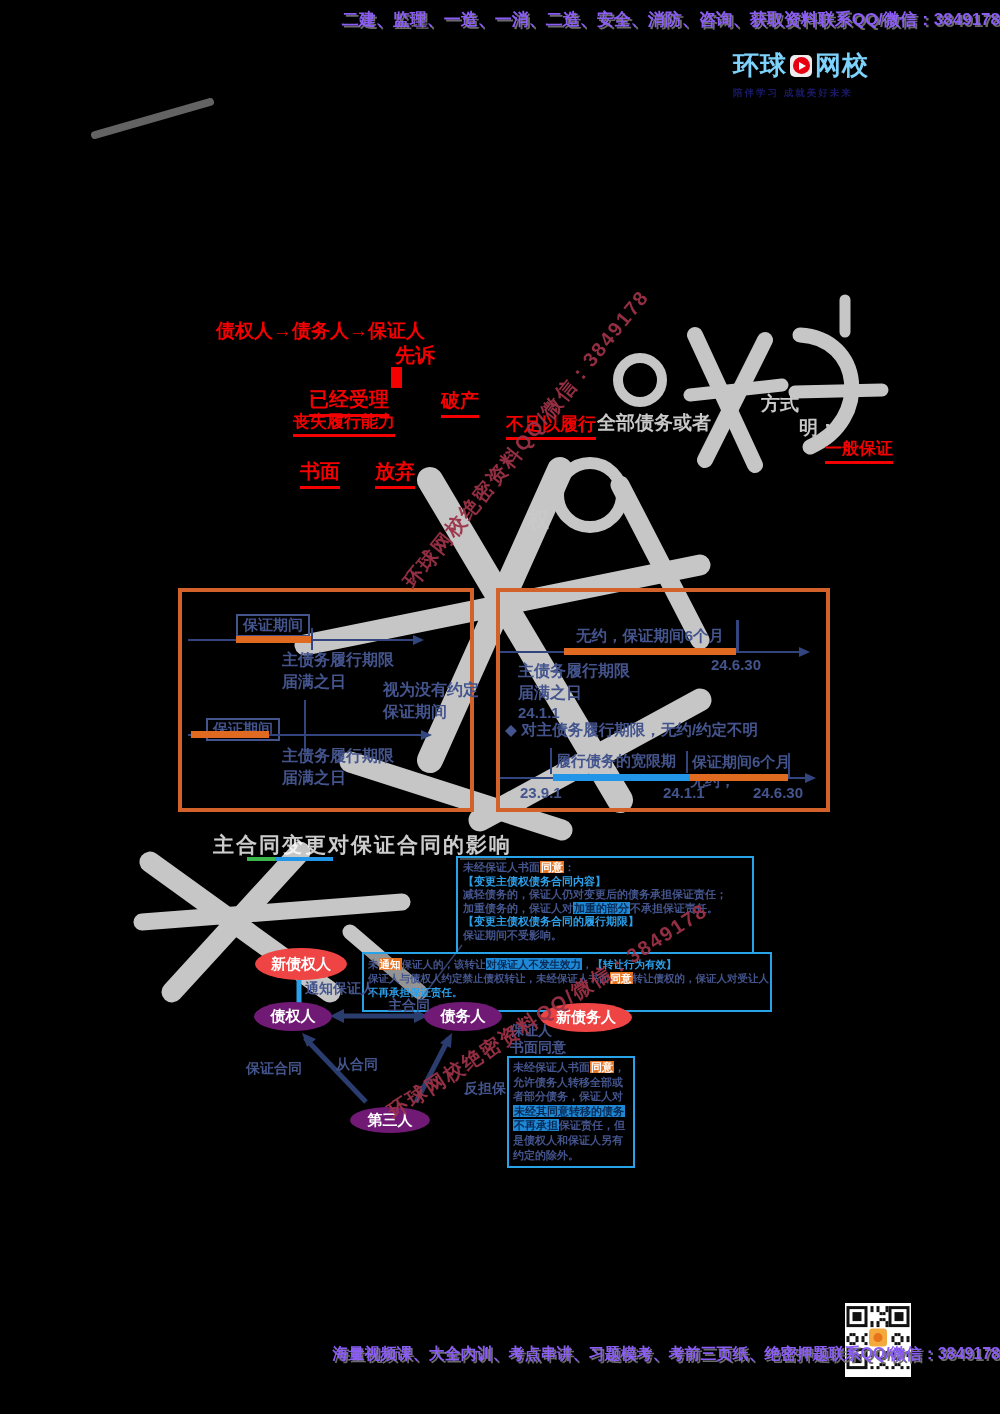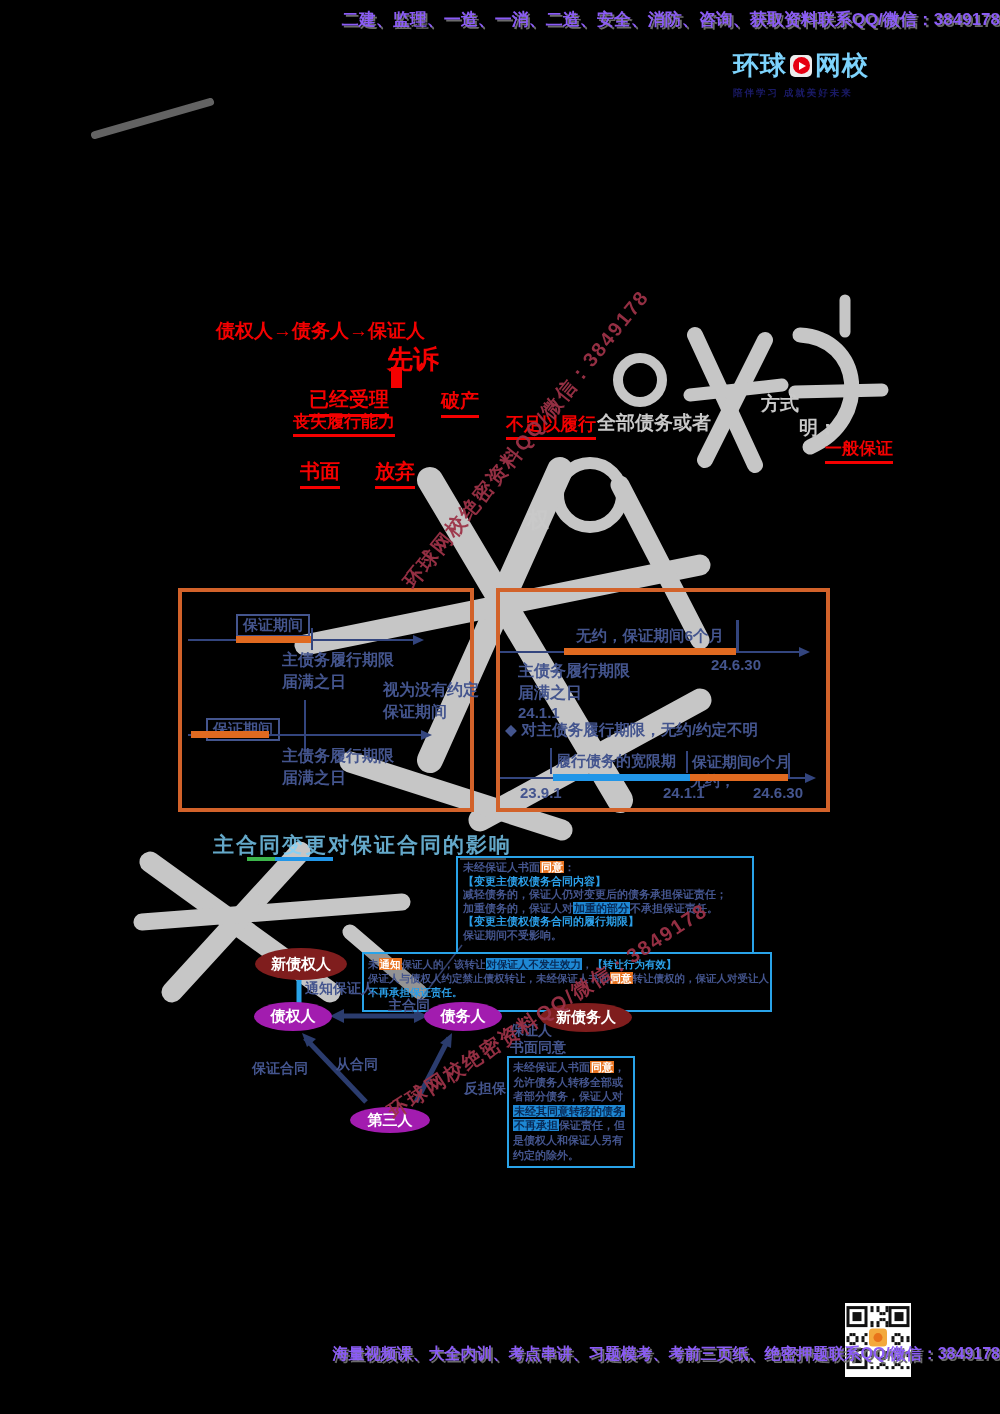--- a/index.html
+++ b/index.html
@@ -30,26 +30,26 @@
   .obox{border:4px solid #d2622a;background:transparent;}
   
   .bbox{border:2px solid #29a3e8;background:rgba(0,0,0,.25);}
   .sg-n{color:#44558e;font-weight:bold;}
   .sg-o{background:#e87320;color:#fff;font-weight:bold;padding:0 1px;}
   .sg-b{color:#2b9fe8;font-weight:bold;}
   .sg-h{background:#1e88d4;color:#082a55;font-weight:bold;padding:0 1px;}
   
   .ell{border-radius:50%;display:flex;align-items:center;justify-content:center;
        color:#fff;font-weight:bold;font-size:15px;white-space:nowrap;}
-  .ell-o{background:#a21caf;}
-  .ell-b{background:#7f1d1d;}
+  .ell-o{background:#701a75;}
+  .ell-b{background:#ef4444;}
   .flowlab{color:#44558e;font-weight:bold;font-size:14px;white-space:nowrap;}
   
   .redwm{color:#9c3247;font-weight:bold;font-size:20px;white-space:nowrap;opacity:.95;letter-spacing:2px;}
-  .dimtitle{color:#7dd3fc;font-weight:bold;font-size:21px;letter-spacing:2px;white-space:nowrap;opacity:.8;}
+  .dimtitle{color:#ffffff;font-weight:bold;font-size:21px;letter-spacing:2px;white-space:nowrap;opacity:.8;}
   svg{display:block;}
 </style>
 </head>
 <body>
 
 <div id="page">
 
   <svg class="abs" style="left:0;top:0;z-index:1;" width="1000" height="1414" viewBox="0 0 1000 1414" fill="none" stroke="#e2e2e2" stroke-linecap="round" opacity="0.88">
     <path d="M95,135 L210,102" stroke-width="8" opacity="0.5"></path>
 
@@ -85,21 +85,21 @@
           <span class="play-c">
             <span class="play-t"></span>
           </span>
         </span>
       <span>网校</span>
     </div>
     <div class="tagline">陪伴学习 成就美好未来</div>
   </div>
 
   <div class="abs red" style="left:216px;top:318px;font-size:19px;z-index:4;">债权人→债务人→保证人</div>
-  <div class="abs red" style="left:387px;top:342px;font-size:26px;z-index:4;">先诉</div>
+  <div class="abs red" style="left:395px;top:342px;font-size:20px;z-index:4;">先诉</div>
   <div class="abs" style="left:391px;top:367px;width:11px;height:21px;background:#f40000;z-index:4;"></div>
   <div class="abs red runder" style="left:309px;top:386px;font-size:20px;z-index:4;">已经受理</div>
   <div class="abs red runder" style="left:441px;top:388px;font-size:19px;z-index:4;">破产</div>
   <div class="abs red runder" style="left:293px;top:410px;font-size:17px;z-index:4;">丧失履行能力</div>
   <div class="abs red runder" style="left:506px;top:412px;font-size:18px;z-index:4;">不足以履行</div>
   <div class="abs grayfrag" style="left:597px;top:410px;font-size:19px;z-index:4;">全部债务或者</div>
   <div class="abs grayfrag" style="left:761px;top:391px;font-size:19px;z-index:4;">方式</div>
   <div class="abs grayfrag" style="left:799px;top:415px;font-size:19px;z-index:4;">明：</div>
   <div class="abs red runder" style="left:789px;top:437px;font-size:17px;z-index:4;margin-left:36px;">一般保证</div>
   <div class="abs red runder" style="left:300px;top:458px;font-size:20px;z-index:4;">书面</div>
@@ -200,21 +200,21 @@
     </div>
   <div class="abs ell ell-o" style="left:424px;top:1002px;width:78px;height:29px;z-index:5;">
       <span>债务人</span>
     </div>
   <div class="abs ell ell-b" style="left:540px;top:1003px;width:92px;height:29px;z-index:5;">
       <span>新债务人</span>
     </div>
   <div class="abs flowlab" style="left:388px;top:997px;z-index:5;">主合同</div>
   <div class="abs flowlab" style="left:510px;top:1022px;z-index:5;">保证人</div>
   <div class="abs flowlab" style="left:510px;top:1039px;z-index:5;">书面同意</div>
-  <div class="abs flowlab" style="left:252px;top:1060px;z-index:5;">保证合同</div>
+  <div class="abs flowlab" style="left:246px;top:1060px;z-index:5;">保证合同</div>
   <div class="abs flowlab" style="left:336px;top:1056px;z-index:5;">从合同</div>
   <div class="abs flowlab" style="left:464px;top:1080px;z-index:5;">反担保</div>
   <div class="abs ell ell-o" style="left:350px;top:1107px;width:80px;height:26px;z-index:5;">
       <span>第三人</span>
     </div>
 
   <div class="abs redwm" style="left:408px;top:572px;transform:rotate(-51deg);transform-origin:0 50%;z-index:8;">环球网校绝密资料QQ/微信：3849178</div>
   <div class="abs redwm" style="left:390px;top:1100px;transform:rotate(-33deg);transform-origin:0 50%;z-index:8;">环球网校绝密资料QQ/微信：3849178</div>
 
   <div class="abs" style="left:845px;top:1303px;width:66px;height:74px;background:#fff;z-index:6;padding:0;">

